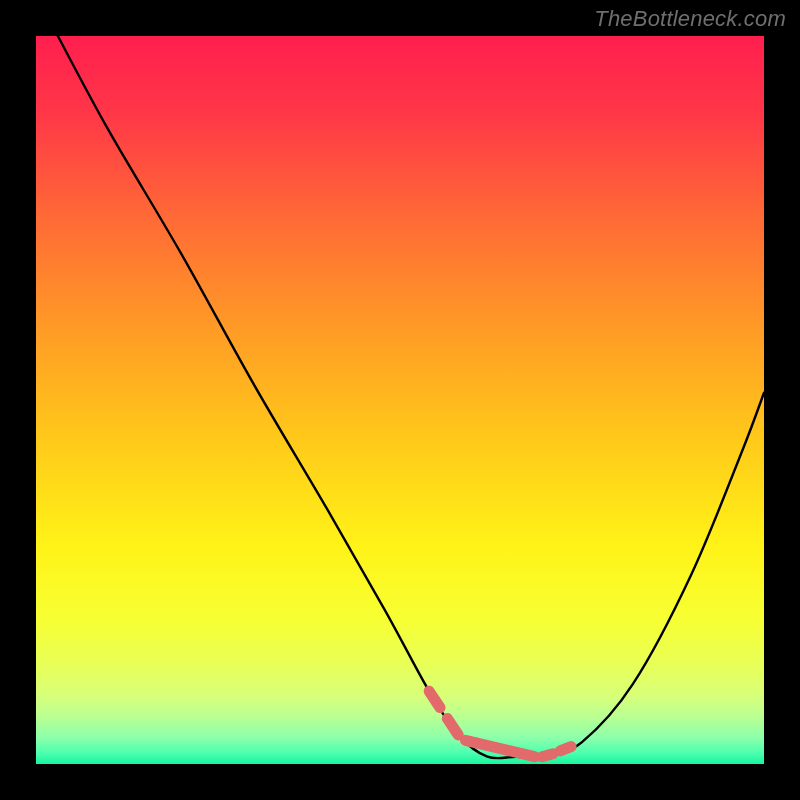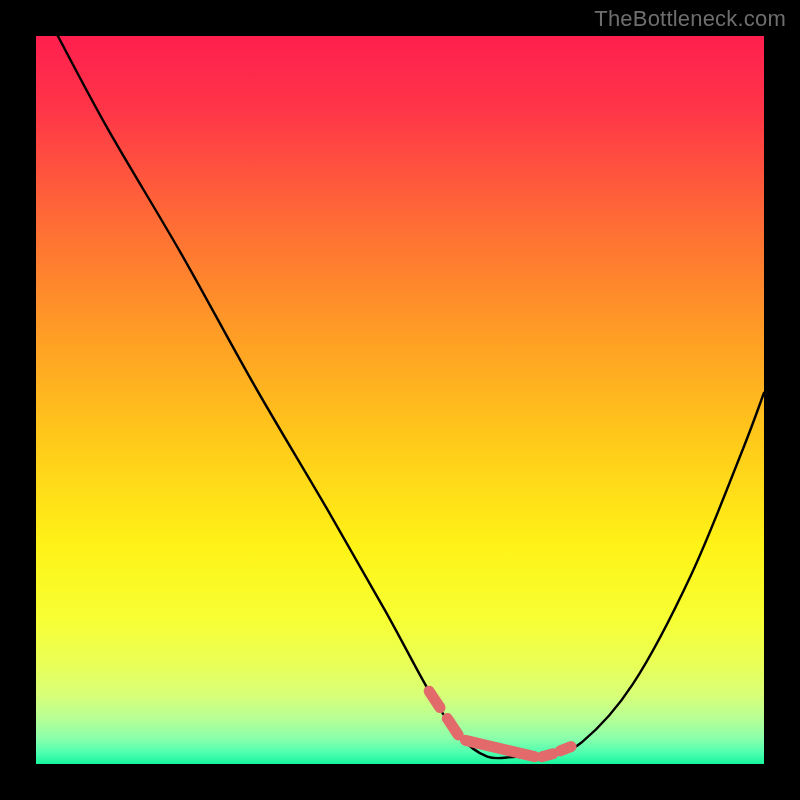--- a/index.html
+++ b/index.html
@@ -19,20 +19,21 @@
   }
   .watermark {
     position: absolute;
     top: 6px;
     right: 14px;
     color: #6e6e6e;
     font-size: 22px;
     font-weight: 400;
     letter-spacing: 0.2px;
     user-select: none;
+    font-style: italic;
   }
   svg {
     display: block;
   }
 </style>
 </head>
 <body>
 
 <div class="frame">
 

